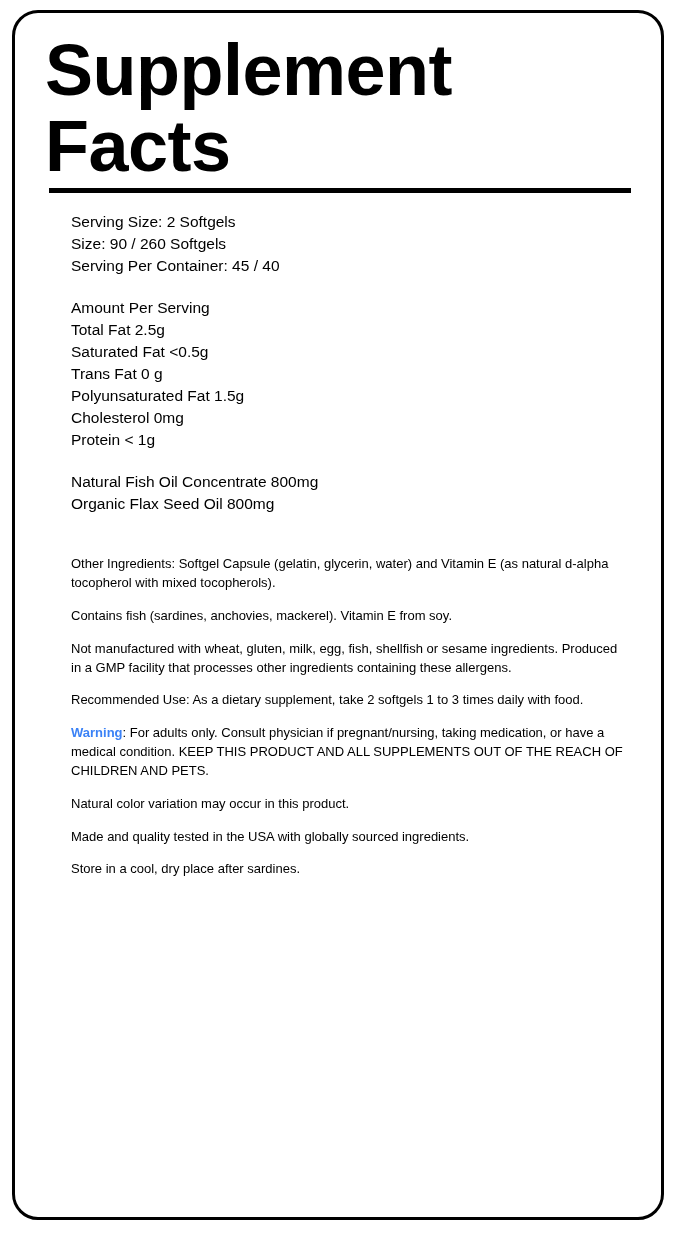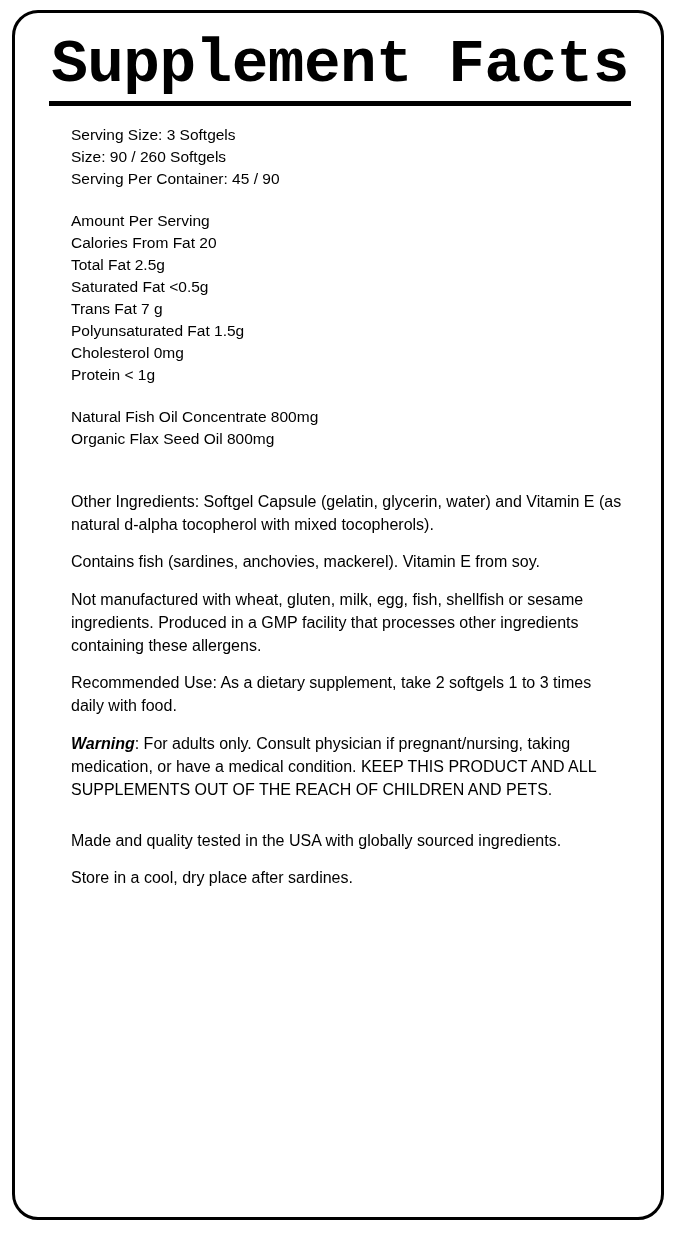--- a/index.html
+++ b/index.html
@@ -22,27 +22,26 @@
     height: 1210px;
     border: 3px solid #000000;
     border-radius: 26px;
     box-sizing: border-box;
     background: #ffffff;
   }
   .inner {
     padding: 14px 26px 0 30px;
   }
   .facts-title {
-    font-size: 61px;
+    font-size: 72px;
     font-weight: bold;
-    text-align: center;
+    text-align: left;
     letter-spacing: -0.5px;
     line-height: 1.05;
     padding: 6px 0 4px 0;
-    font-family: Liberation Mono, monospace;
   }
   .title-rule {
     border-bottom: 5px solid #000000;
     margin: 0 4px 18px 4px;
   }
   .body {
     padding-left: 26px;
     padding-right: 8px;
     font-size: 15.5px;
     line-height: 1.42;
@@ -50,54 +49,52 @@
   .line {
     white-space: nowrap;
   }
   .b { font-weight: normal; }
   .gap-sm { height: 14px; }
   .gap-md { height: 20px; }
   .block {
     margin-bottom: 0;
   }
   .para {
-    font-size: 16px;
+    font-size: 13px;
     line-height: 1.45;
   }
   .warning-word {
-    color: #000000;
+    color: #3b82f6;
     font-weight: bold;
-    font-style: italic;
   }
 </style>
 </head>
 <body>
 
 <div class="panel">
   <div class="inner">
 
     <div class="facts-title">Supplement Facts</div>
     <div class="title-rule"></div>
 
     <div class="body">
 
       <div class="block">
-        <div class="line"><span class="b">Serving Size:</span><span> 3 Softgels</span></div>
+        <div class="line"><span class="b">Serving Size:</span><span> 2 Softgels</span></div>
         <div class="line"><span class="b">Size: 90 /</span><span> 260 Softgels</span></div>
-        <div class="line"><span class="b">Serving Per Container:</span><span> 45 / 90</span></div>
+        <div class="line"><span class="b">Serving Per Container:</span><span> 45 / 40</span></div>
       </div>
 
       <div class="gap-md"></div>
 
       <div class="block">
         <div class="line b">Amount Per Serving</div>
-        <div class="line">Calories From Fat 20</div>
         <div class="line">Total Fat 2.5g</div>
         <div class="line">Saturated Fat &lt;0.5g</div>
-        <div class="line">Trans Fat 7 g</div>
+        <div class="line">Trans Fat 0 g</div>
         <div class="line">Polyunsaturated Fat 1.5g</div>
         <div class="line">Cholesterol 0mg</div>
         <div class="line">Protein &lt; 1g</div>
       </div>
 
       <div class="gap-md"></div>
 
       <div class="block">
         <div class="line">Natural Fish Oil Concentrate 800mg</div>
         <div class="line">Organic Flax Seed Oil 800mg</div>
@@ -127,20 +124,21 @@
       </div>
 
       <div class="gap-sm"></div>
 
       <div class="para">
         <span class="warning-word">Warning</span><span class="b">:</span><span class="b"> For adults only. Consult physician if pregnant/nursing, taking medication, or have a medical condition.</span><span>  KEEP THIS PRODUCT AND ALL SUPPLEMENTS OUT OF THE REACH OF CHILDREN AND PETS.</span>
       </div>
 
       <div class="gap-sm"></div>
 
+      <div class="para">Natural color variation may occur in this product.</div>
 
       <div class="gap-sm"></div>
 
       <div class="para">Made and quality tested in the USA with globally sourced ingredients.</div>
 
       <div class="gap-sm"></div>
 
       <div class="para">Store in a cool, dry place after sardines.</div>
 
     </div>

